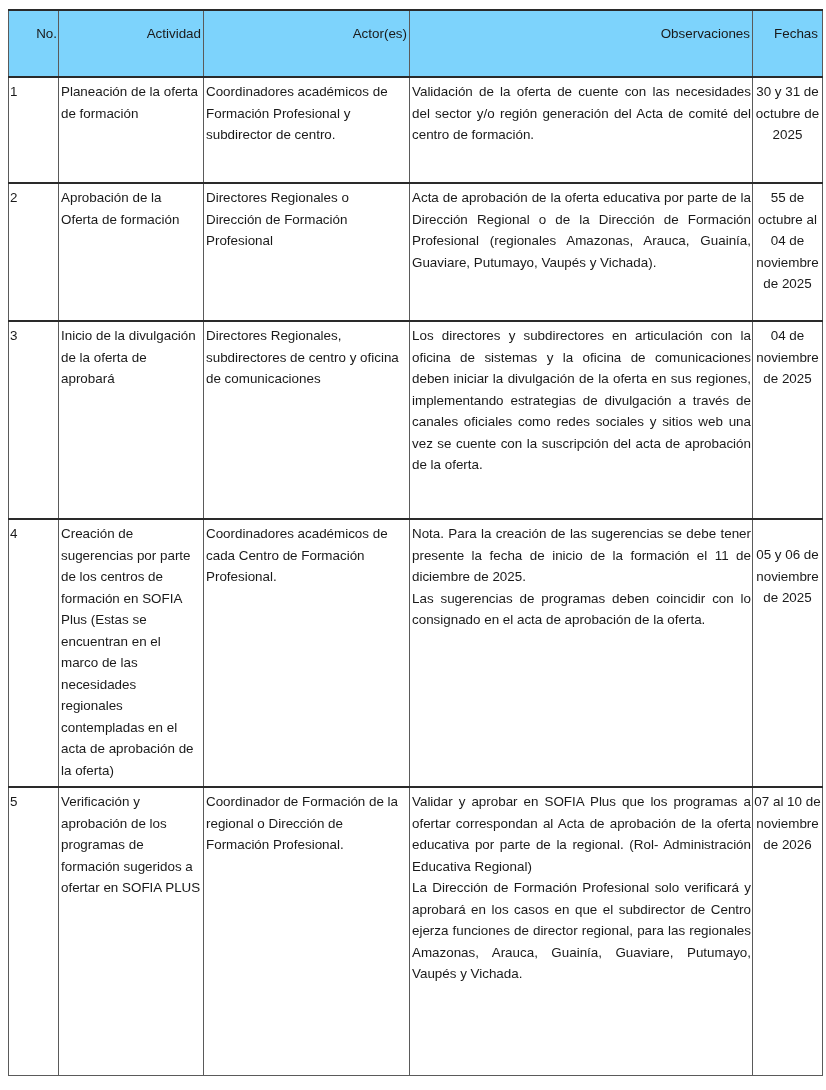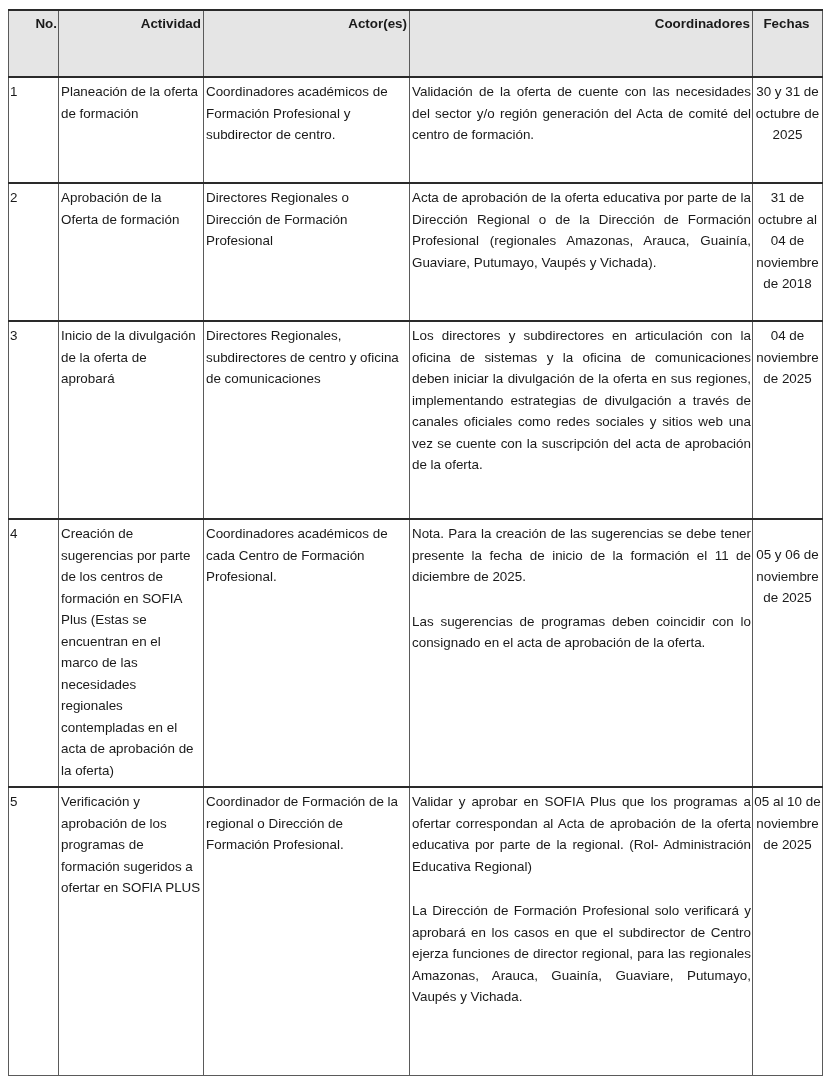--- a/index.html
+++ b/index.html
@@ -38,70 +38,70 @@
     border-left: 1.5px solid #5a5a5a;
     border-right: 1.5px solid #5a5a5a;
     vertical-align: top;
     padding: 0 2px 0 2px;
     word-wrap: break-word;
   }
   thead tr {
     height: 67px;
   }
   thead th {
-    background: #e5e5e5;
+    background: #7dd3fc;
     border-top: 2.5px solid #2a2a2a;
     border-bottom: 2.5px solid #2a2a2a;
-    font-weight: bold;
-    padding-top: 2px;
+    font-weight: normal;
+    padding-top: 12px;
     font-size: 13.4px;
   }
   th.h-no { text-align: right; padding-right: 1px; }
   th.h-act, th.h-actor, th.h-obs { text-align: right; }
-  th.h-date { text-align: center; padding-right: 4px; }
+  th.h-date { text-align: right; padding-right: 4px; }
 
   tbody td {
     border-bottom: 2.5px solid #2a2a2a;
     padding-top: 3px;
   }
   tbody tr.r1 { height: 106px; }
   tbody tr.r2 { height: 138px; }
   tbody tr.r3 { height: 198px; }
   tbody tr.r4 { height: 268px; }
   tbody tr.r5 { height: 288px; }
   tbody tr.r5 td { border-bottom: 1.5px solid #5a5a5a; }
 
   td.c-no { padding-left: 1px; }
   td.c-obs { text-align: justify; padding-right: 1px; }
   td.c-obs .last { text-align-last: left; }
   td.c-date { text-align: center; padding-left: 0; padding-right: 0; margin-top: 25px; }
   td.c-date.mid { padding-top: 24px; }
 
   .para { display: block; text-align: justify; }
-  .para + .para { margin-top: 23px; }
+  .para + .para { margin-top: 0; }
   b { font-weight: normal; }
 </style>
 </head>
 <body>
 
 <div class="sheet">
   <table>
     <colgroup>
       <col class="c-no">
         <col class="c-act">
         <col class="c-actor">
         <col class="c-obs">
         <col class="c-date">
     </colgroup>
     <thead>
       <tr>
         <th class="h-no">No.</th>
         <th class="h-act">Actividad</th>
         <th class="h-actor">Actor(es)</th>
-        <th class="h-obs">Coordinadores</th>
+        <th class="h-obs">Observaciones</th>
         <th class="h-date">Fechas</th>
       </tr>
     </thead>
     <tbody>
 
       <tr class="r1">
         <td class="c-no">1</td>
         <td class="c-act">Planeación de la oferta de formación</td>
         <td class="c-actor">Coordinadores académicos de Formación Profesional y subdirector de centro.</td>
         <td class="c-obs">
@@ -110,21 +110,21 @@
         <td class="c-date">30 y 31 de octubre de 2025</td>
       </tr>
 
       <tr class="r2">
         <td class="c-no">2</td>
         <td class="c-act">Aprobación de la Oferta de formación</td>
         <td class="c-actor">Directores Regionales o Dirección de Formación Profesional</td>
         <td class="c-obs">
           <span class="para last">Acta de aprobación de la oferta educativa por parte de la Dirección Regional o de la Dirección de Formación Profesional (regionales Amazonas, Arauca, Guainía, Guaviare, Putumayo, Vaupés y Vichada).</span>
         </td>
-        <td class="c-date">31 de octubre al 04 de noviembre de 2018</td>
+        <td class="c-date">55 de octubre al 04 de noviembre de 2025</td>
       </tr>
 
       <tr class="r3">
         <td class="c-no">3</td>
         <td class="c-act">Inicio de la divulgación de la oferta de aprobará</td>
         <td class="c-actor">Directores Regionales, subdirectores de centro y oficina de comunicaciones</td>
         <td class="c-obs">
           <span class="para last">Los directores y subdirectores en articulación con la oficina de sistemas y la oficina de comunicaciones deben iniciar la divulgación de la oferta en sus regiones, implementando estrategias de divulgación a través de canales oficiales como redes sociales y sitios web una vez se cuente con la suscripción del acta de aprobación de la oferta.</span>
         </td>
         <td class="c-date">04 de noviembre de 2025</td>
@@ -142,17 +142,17 @@
       </tr>
 
       <tr class="r5">
         <td class="c-no">5</td>
         <td class="c-act">Verificación y aprobación de los programas de formación sugeridos a ofertar en SOFIA PLUS</td>
         <td class="c-actor">Coordinador de Formación de la regional o Dirección de Formación Profesional.</td>
         <td class="c-obs">
           <span class="para last">Validar y aprobar en SOFIA Plus que los programas a ofertar correspondan al Acta de aprobación de la oferta educativa por parte de la regional. (Rol- Administración Educativa Regional)</span>
           <span class="para last">La Dirección de Formación Profesional solo verificará y aprobará en los casos en que el subdirector de Centro ejerza funciones de director regional, para las regionales Amazonas, Arauca, Guainía, Guaviare, Putumayo, Vaupés y Vichada.</span>
         </td>
-        <td class="c-date">05 al 10 de noviembre de 2025</td>
+        <td class="c-date">07 al 10 de noviembre de 2026</td>
       </tr>
     </tbody>
   </table>
 </div>
 
 </body></html>

